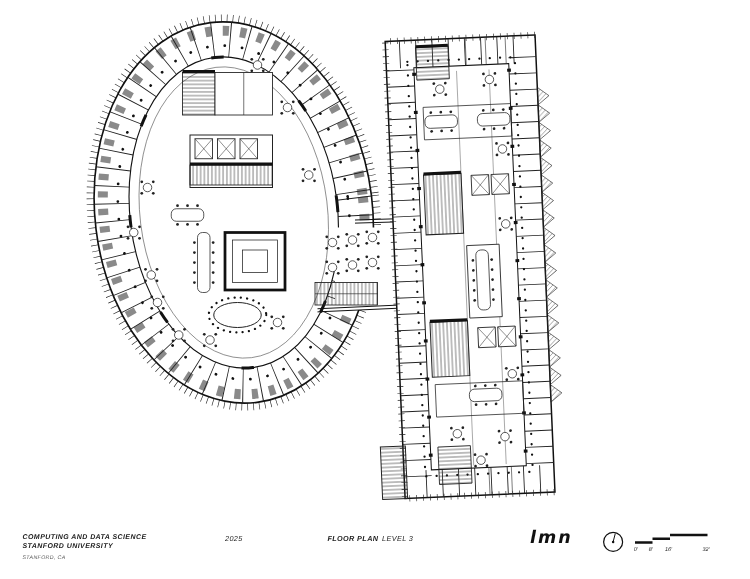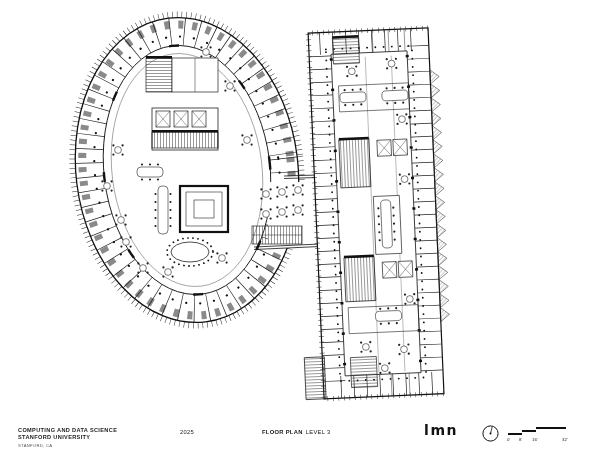--- a/index.html
+++ b/index.html
@@ -1,19 +1,19 @@
 <!DOCTYPE html>
 <html><head>
 <meta charset="utf-8">
 <style>
   *{margin:0;padding:0;box-sizing:border-box}
   html,body{background:#fff}
   .sheet{
     position:relative;width:600px;height:463px;background:#ffffff;overflow:hidden;
-    font-family:"Liberation Sans",sans-serif;color:#1c1c1c;
+    font-family:"Liberation Sans",sans-serif;color:#1c1c1c;font-style:italic;
   }
   .plan-svg{position:absolute;left:0;top:0;width:600px;height:420px}
   
   .tb{position:absolute;left:18px;top:427px;line-height:1.3}
   .tb .l1{font-size:5.6px;font-weight:bold;letter-spacing:.35px}
   .tb .l3{font-size:4.2px;color:#555;letter-spacing:.3px;margin-top:1.5px}
   .year{position:absolute;left:180px;top:429px;font-size:5.8px;letter-spacing:.3px}
   .dt{position:absolute;left:262px;top:429px;font-size:5.8px;letter-spacing:.3px;white-space:nowrap}
   .dt .dt-b{font-weight:bold}
   .dt .dt-s{font-weight:normal;margin-left:3px;color:#222}

